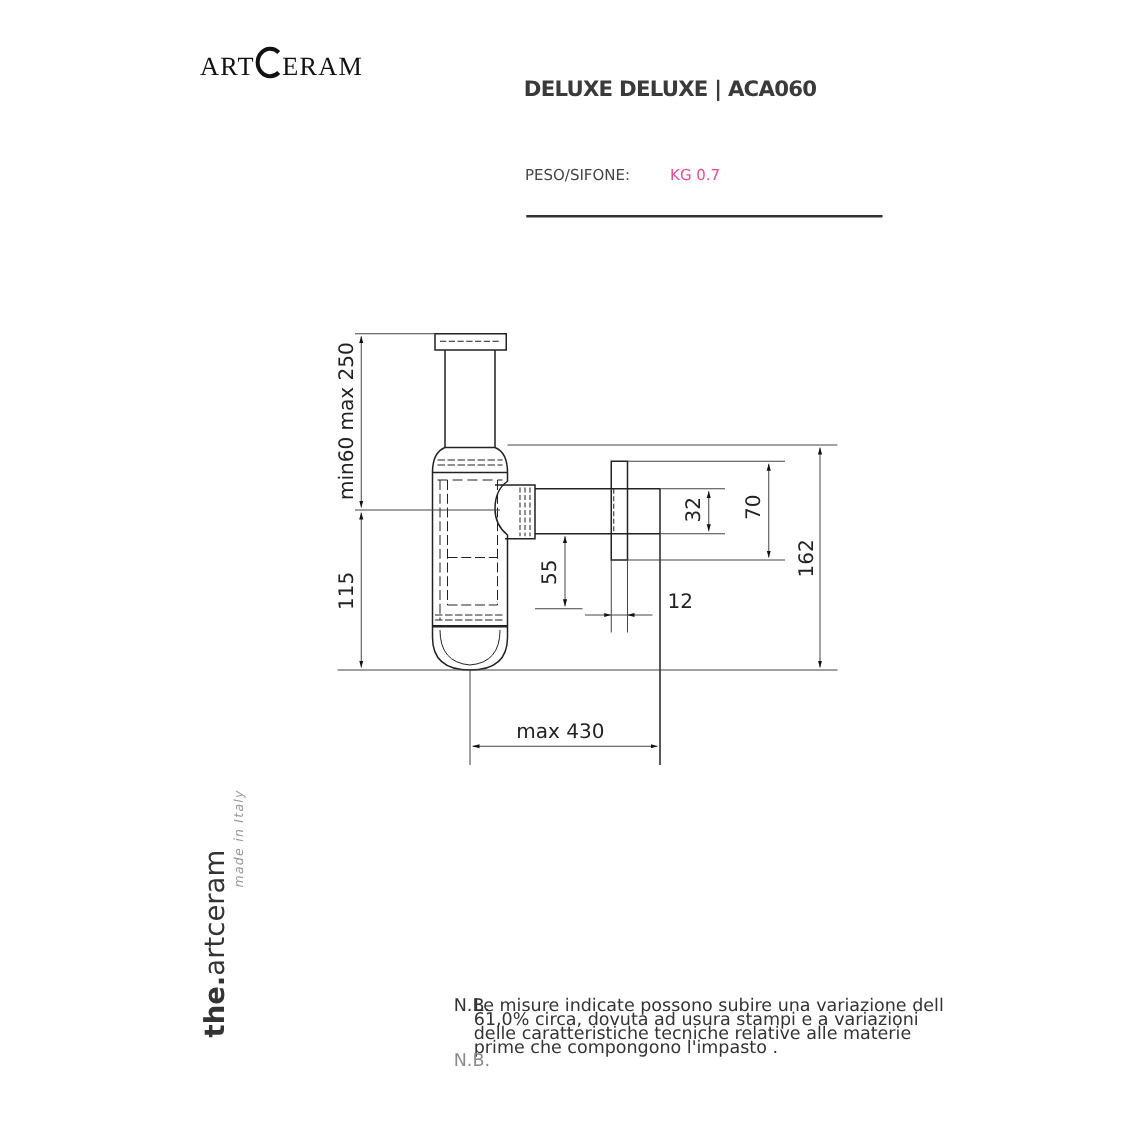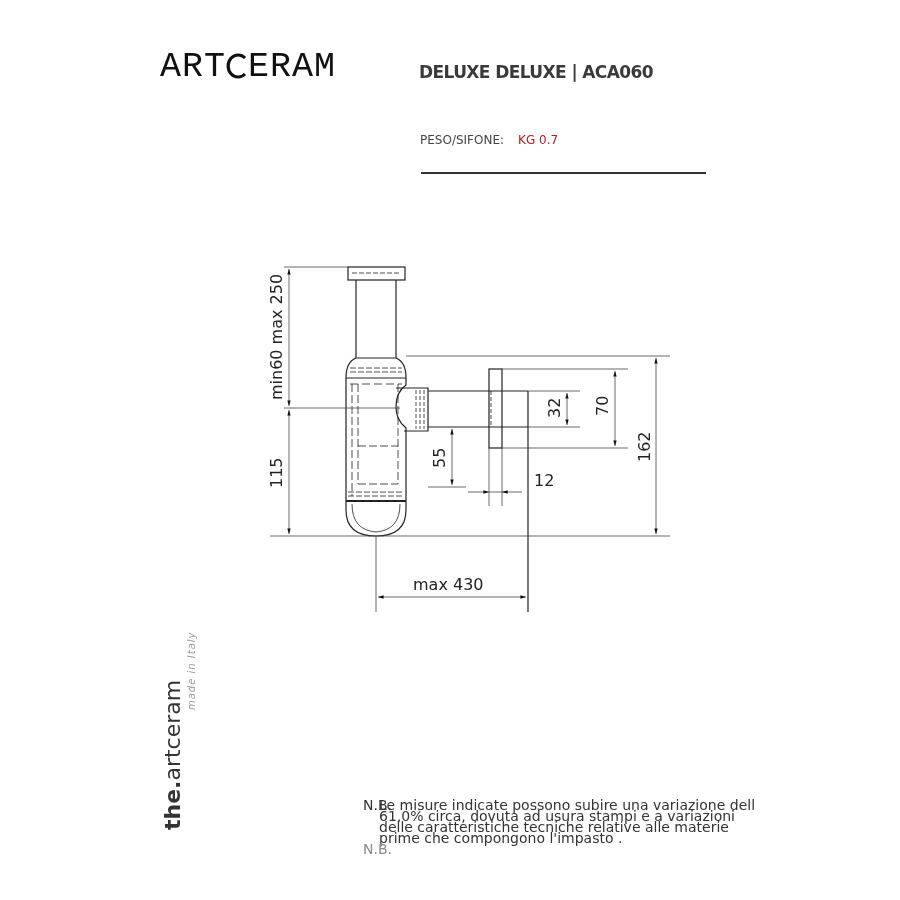--- a/index.html
+++ b/index.html
@@ -1,22 +1,22 @@
 <!DOCTYPE html>
 <html><head>
   <meta charset="utf-8">
   <style>
     html, body { margin: 0; padding: 0; background: #ffffff; }
     body { width: 900px; height: 900px; position: relative; overflow: hidden; font-family: "Liberation Sans", sans-serif; color: #222; }
     .abs { position: absolute; }
-    .logo { left: 160px; top: 47px; font-family: Liberation Mono, monospace; font-size: 35px; letter-spacing: 1px; color: #111; white-space: nowrap; }
+    .logo { left: 160px; top: 36px; font-family: Liberation Serif, serif; font-size: 21px; letter-spacing: 1px; color: #111; white-space: nowrap; }
     .logo .c-arc { display: inline-block; width: 22px; height: 28px; vertical-align: -4px; }
     .title { left: 419px; top: 62px; font-family: "DejaVu Sans", sans-serif; font-size: 17px; font-weight: bold; color: #3a3a3a; letter-spacing: -0.6px; white-space: nowrap; }
     .weight { left: 420px; top: 133px; font-family: "DejaVu Sans", sans-serif; font-size: 12px; color: #444; white-space: nowrap; }
-    .weight .val { margin-left: 14px; color: #b91c1c; }
+    .weight .val { margin-left: 32px; color: #ec4899; }
     .rule { left: 421px; top: 172px; width: 285px; height: 2px; background: #333; }
     svg.drawing { position: absolute; left: 0; top: 0; }
     .dim-text { font-family: "DejaVu Sans", sans-serif; font-size: 16px; fill: #222; }
     .brand-vert { position: absolute; left: 160px; top: 830px; width: 200px; height: 60px; transform: rotate(-90deg); transform-origin: left top; white-space: nowrap; }
     .brand-main { font-family: "DejaVu Sans", sans-serif; font-size: 22px; color: #333; }
     .brand-main b { font-weight: bold; }
     .brand-sub { position: absolute; left: 92px; top: -8px; font-family: "DejaVu Sans", sans-serif; font-size: 10px; color: #999; font-style: italic; letter-spacing: 1px; }
     .notes { left: 363px; top: 800px; width: 410px; font-family: "DejaVu Sans", sans-serif; font-size: 14px; line-height: 11px; }
     .note { position: relative; padding-left: 16px; }
     .note .nb { position: absolute; left: 0; top: 0; }

